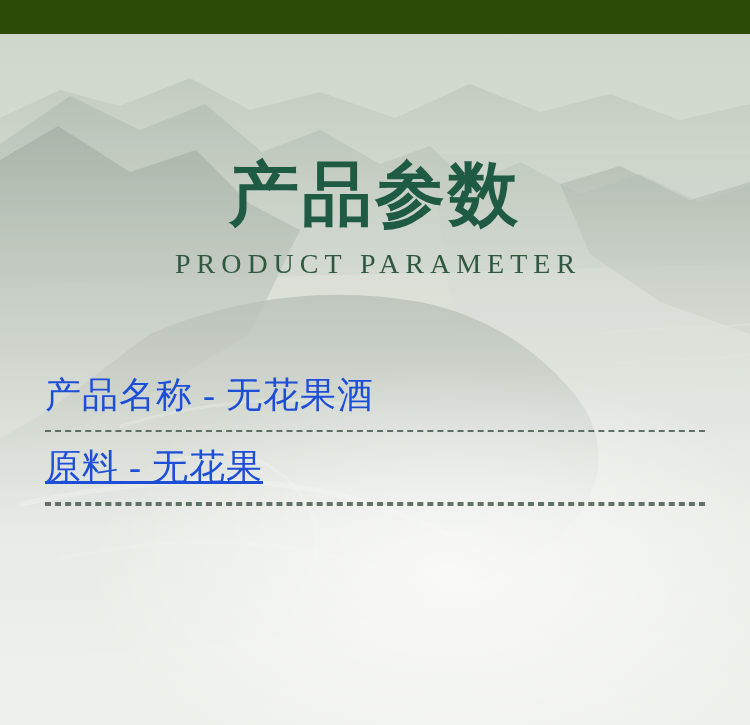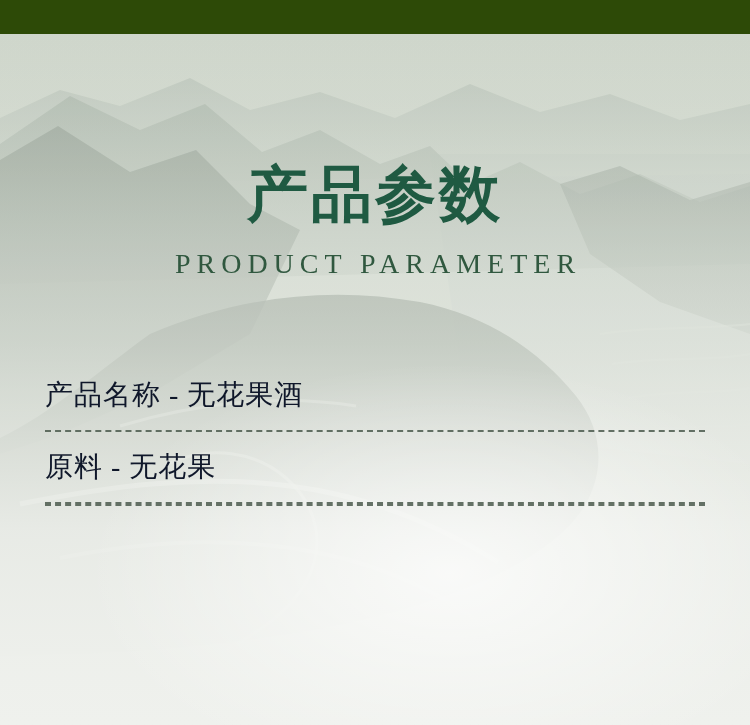--- a/index.html
+++ b/index.html
@@ -69,21 +69,21 @@
 
   
   .heading {
     position: absolute;
     left: 0;
     top: 154px;
     width: 750px;
     text-align: center;
   }
   .title-cn {
-    font-size: 61px;
+    font-size: 70px;
     line-height: 82px;
     font-weight: 700;
     color: #1f5a42;
     letter-spacing: 3px;
     white-space: nowrap;
   }
   .title-en {
     margin-top: 12px;
     font-size: 28px;
     line-height: 32px;
@@ -101,28 +101,29 @@
     top: 360px;
     width: 660px;
   }
   .spec-row {
     height: 70px;
     display: flex;
     align-items: center;
     white-space: nowrap;
   }
   .spec-text {
-    font-size: 28px;
+    font-size: 36px;
     line-height: 40px;
-    color: #0f172a;
+    color: #1d4ed8;
     letter-spacing: 1px;
   }
   .spec-row.two-col .spec-text:first-child {
     width: 323px;
     flex: 0 0 323px;
+    text-decoration: underline;
   }
   .divider {
     height: 0;
     border-top: 2px dashed #4c5b4e;
     opacity: 0.85;
   }
 </style>
 </head>
 <body>
 

